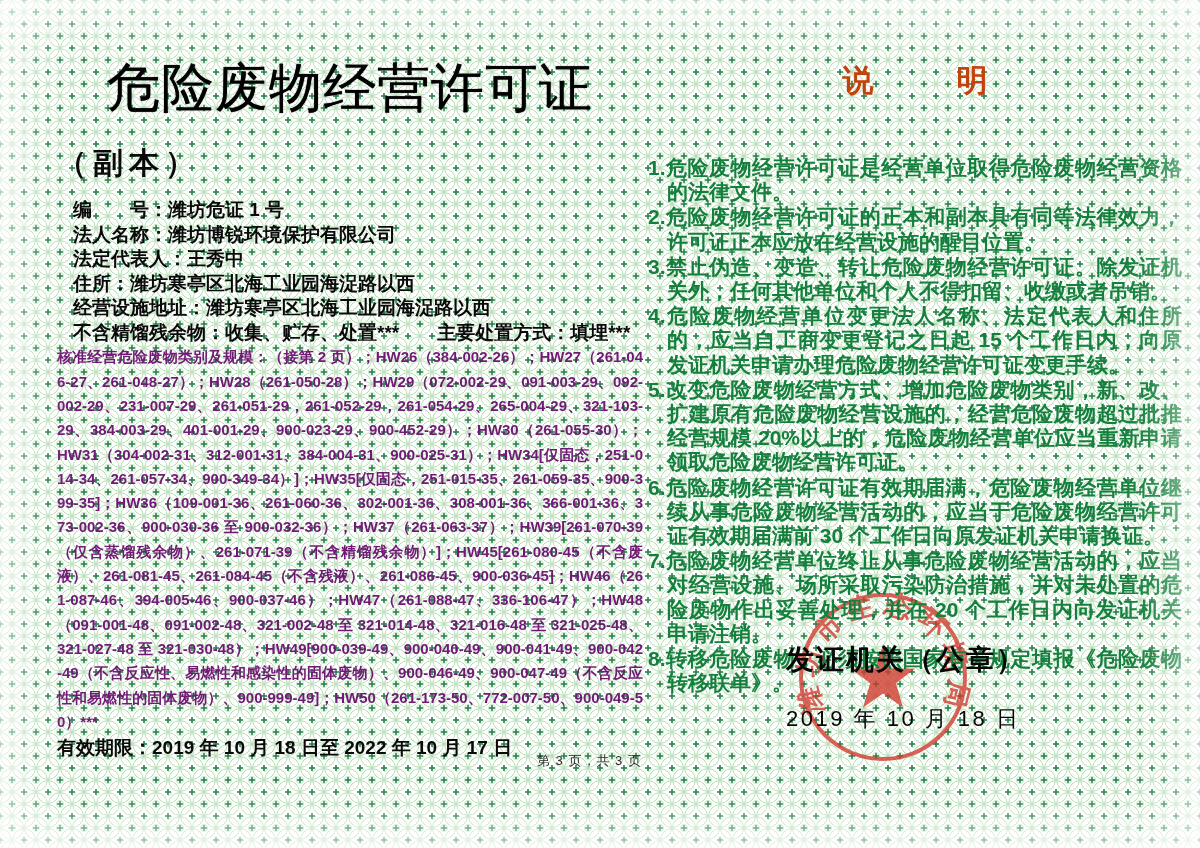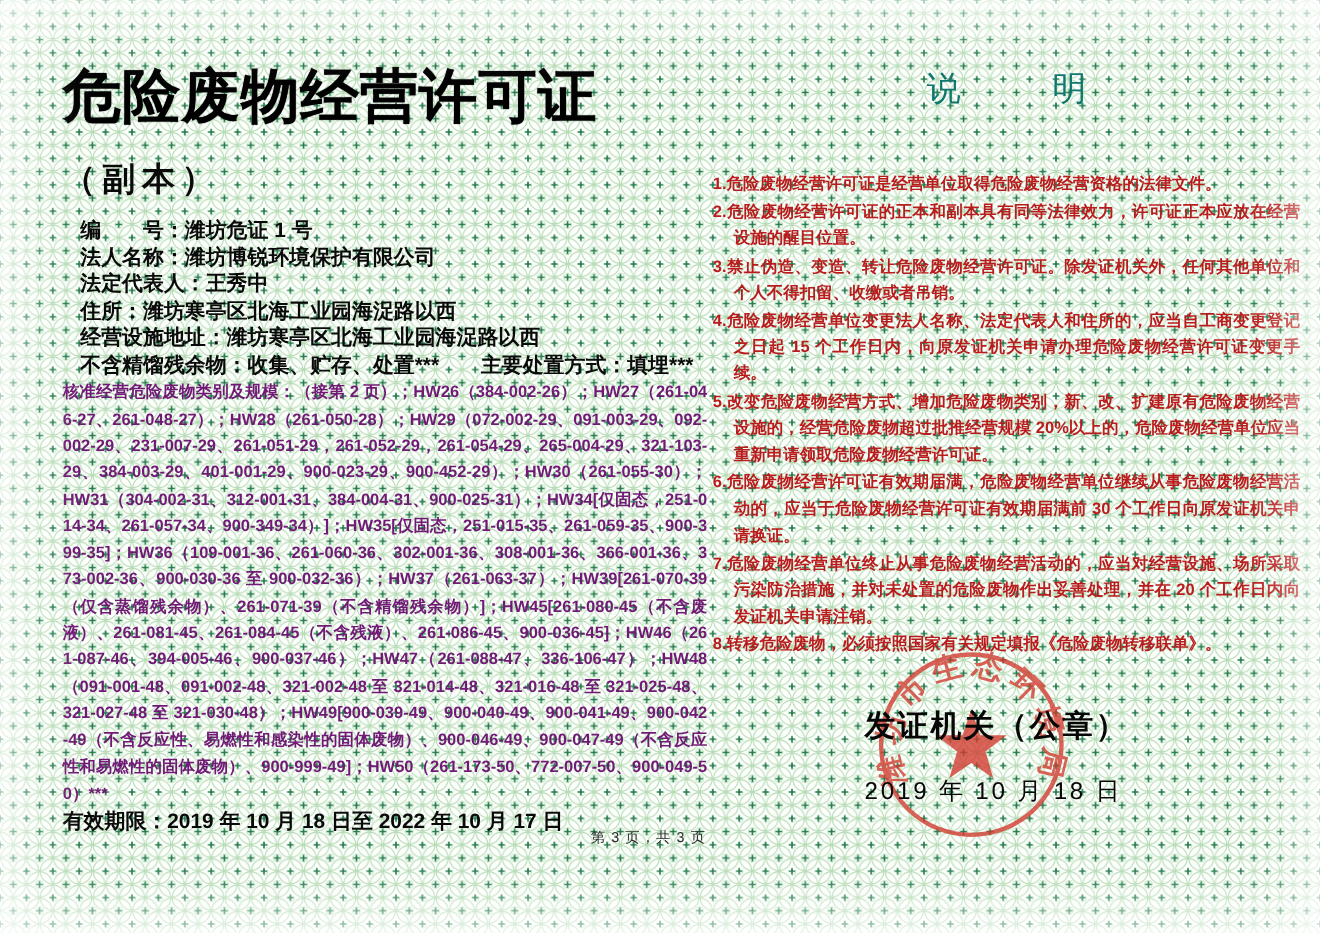--- a/index.html
+++ b/index.html
@@ -12,23 +12,24 @@
   }
   .bg-svg { position:absolute; inset:0; z-index:0; }
   .vignette {
     position:absolute; inset:0; z-index:3; pointer-events:none;
     box-shadow: inset 0 0 55px 16px rgba(255,255,255,0.85);
   }
 
   
   .left-col { position:absolute; left:57px; top:58px; width:586px; z-index:2; }
   .cert-title {
-    font-size:53px; font-weight:bold; color:#000;
+    font-size:53px; font-weight:normal; color:#000;
     letter-spacing:1px; line-height:1.12; white-space:nowrap;
     text-shadow:0 0 1px #000;
+    text-align:center;
   }
   .cert-subtitle {
     text-align:left; font-size:30px; font-weight:bold;
     letter-spacing:6px; margin-top:26px; color:#0a0a0a;
   }
   .cert-fields { margin-top:14px; }
   .field-row {
     font-size:19px; font-weight:bold; line-height:24.5px;
     color:#0a0a0a; white-space:nowrap;padding-left:16px;
   }
@@ -38,27 +39,27 @@
     color:#701a75; text-align:justify; word-break:break-all;
   }
   .validity-row {
     font-size:19px; font-weight:bold; line-height:24.5px;
     color:#0a0a0a; margin-top:2px;
   }
 
   
   .right-col { position:absolute; left:648px; top:60px; width:534px; z-index:2; }
   .notes-title {
-    text-align:center; font-size:31px; font-weight:normal;
-    letter-spacing:26px; text-indent:26px; color:#0f766e;
+    text-align:center; font-size:31px; font-weight:bold;
+    letter-spacing:26px; text-indent:26px; color:#c2410c;
   }
   .notes-list { margin-top:54px; }
   .note-item {
-    font-size:15px; font-weight:bold; line-height:24.2px;
-    color:#b91c1c; text-align:justify;
+    font-size:21px; font-weight:bold; line-height:24.2px;
+    color:#15803d; text-align:justify;
     padding-left:19px; text-indent:-19px; margin-bottom:1px;
   }
 
   
   .issuer-block { position:absolute; left:786px; top:641px; z-index:2; }
   .issuer-authority { font-size:28px; font-weight:bold; letter-spacing:2px; color:#070707; }
   .issuer-date { font-size:22px; font-weight:normal; letter-spacing:2.5px; color:#070707; margin-top:25px; }
   .stamp { position:absolute; left:795px; top:589px; z-index:1; }
 
   

